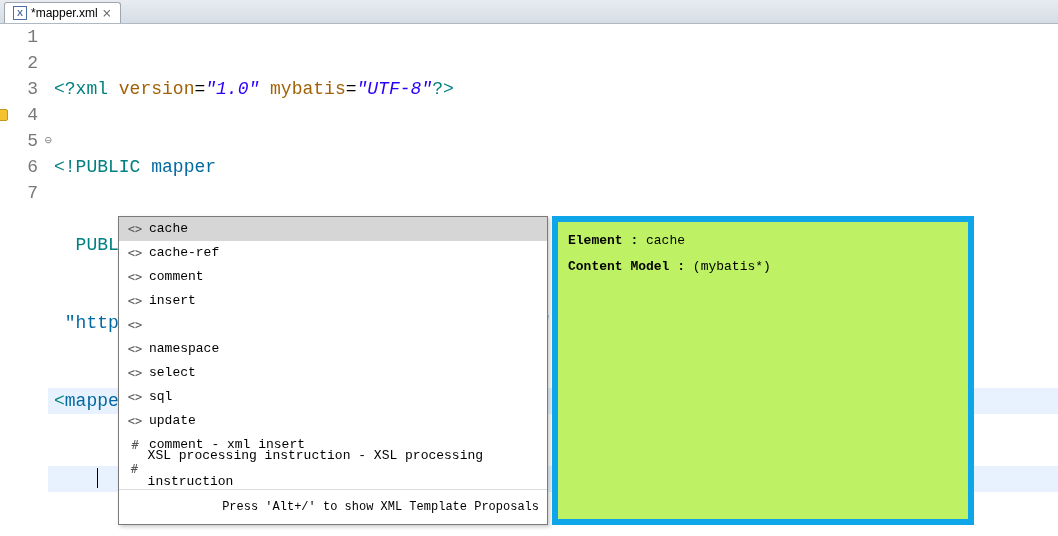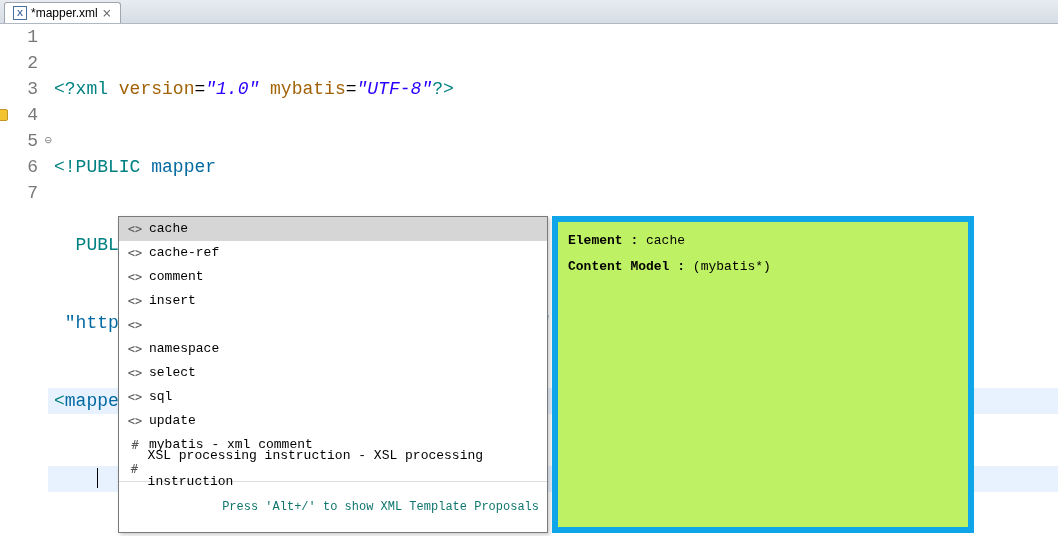--- a/index.html
+++ b/index.html
@@ -19,21 +19,21 @@
 .p-tag { color:#0369a1; }
 .p-attr { color:#a16207; }
 .p-str { color:#2a00ff; font-style:italic; }
 .p-delim { color:#008080; }
 .cursor { display:inline-block; width:1px; height:20px; background:#000; vertical-align:middle; margin:0 0 2px 0; }
 .popup-wrap { position:absolute; left:118px; top:192px; display:flex; }
 .suggestions { width:430px; background:#fff; border:1px solid #7a7a7a; box-shadow:2px 2px 4px rgba(0,0,0,.2); font-size:13px; }
 .sug-item { padding:4px 8px; display:flex; align-items:center; gap:6px; cursor:pointer; height:24px; }
 .sug-item.sel { background:#d6d6d6; }
 .sug-icon { font-family:monospace; font-size:12px; color:#555; width:16px; text-align:center; }
-.sug-hint { text-align:right; padding:12px 8px; color:#0f766e; font-size:12px; border-top:1px solid #ddd; }
+.sug-hint { text-align:right; padding:4px 8px; color:#000000; font-size:12px; border-top:1px solid #ddd;margin-top:8px; }
 .detail { width:422px; background:#bef264; border:6px solid #0ea5e9; padding:6px 10px; font-size:13px; margin-left:4px; }
 .detail b { font-weight:bold; }
 </style>
 </head>
 <body>
 
 <div class="tab-bar">
   <div class="tab">
     <span class="tab-icon">X</span>
     <span>*mapper.xml</span>
@@ -93,21 +93,21 @@
         <div class="sug-item">
           <span class="sug-icon">&lt;&gt;</span>
           <span>sql</span>
         </div>
         <div class="sug-item">
           <span class="sug-icon">&lt;&gt;</span>
           <span>update</span>
         </div>
         <div class="sug-item">
           <span class="sug-icon">#</span>
-          <span>mybatis - xml comment</span>
+          <span>comment - xml insert</span>
         </div>
         <div class="sug-item">
           <span class="sug-icon">#</span>
           <span>XSL processing instruction - XSL processing instruction</span>
         </div>
         <div class="sug-hint">Press 'Alt+/' to show XML Template Proposals</div>
       </div>
     <div class="detail">
       <div><b>Element : </b><span>cache</span></div>
       <div><b>Content Model : </b><span>(mybatis*)</span></div>

